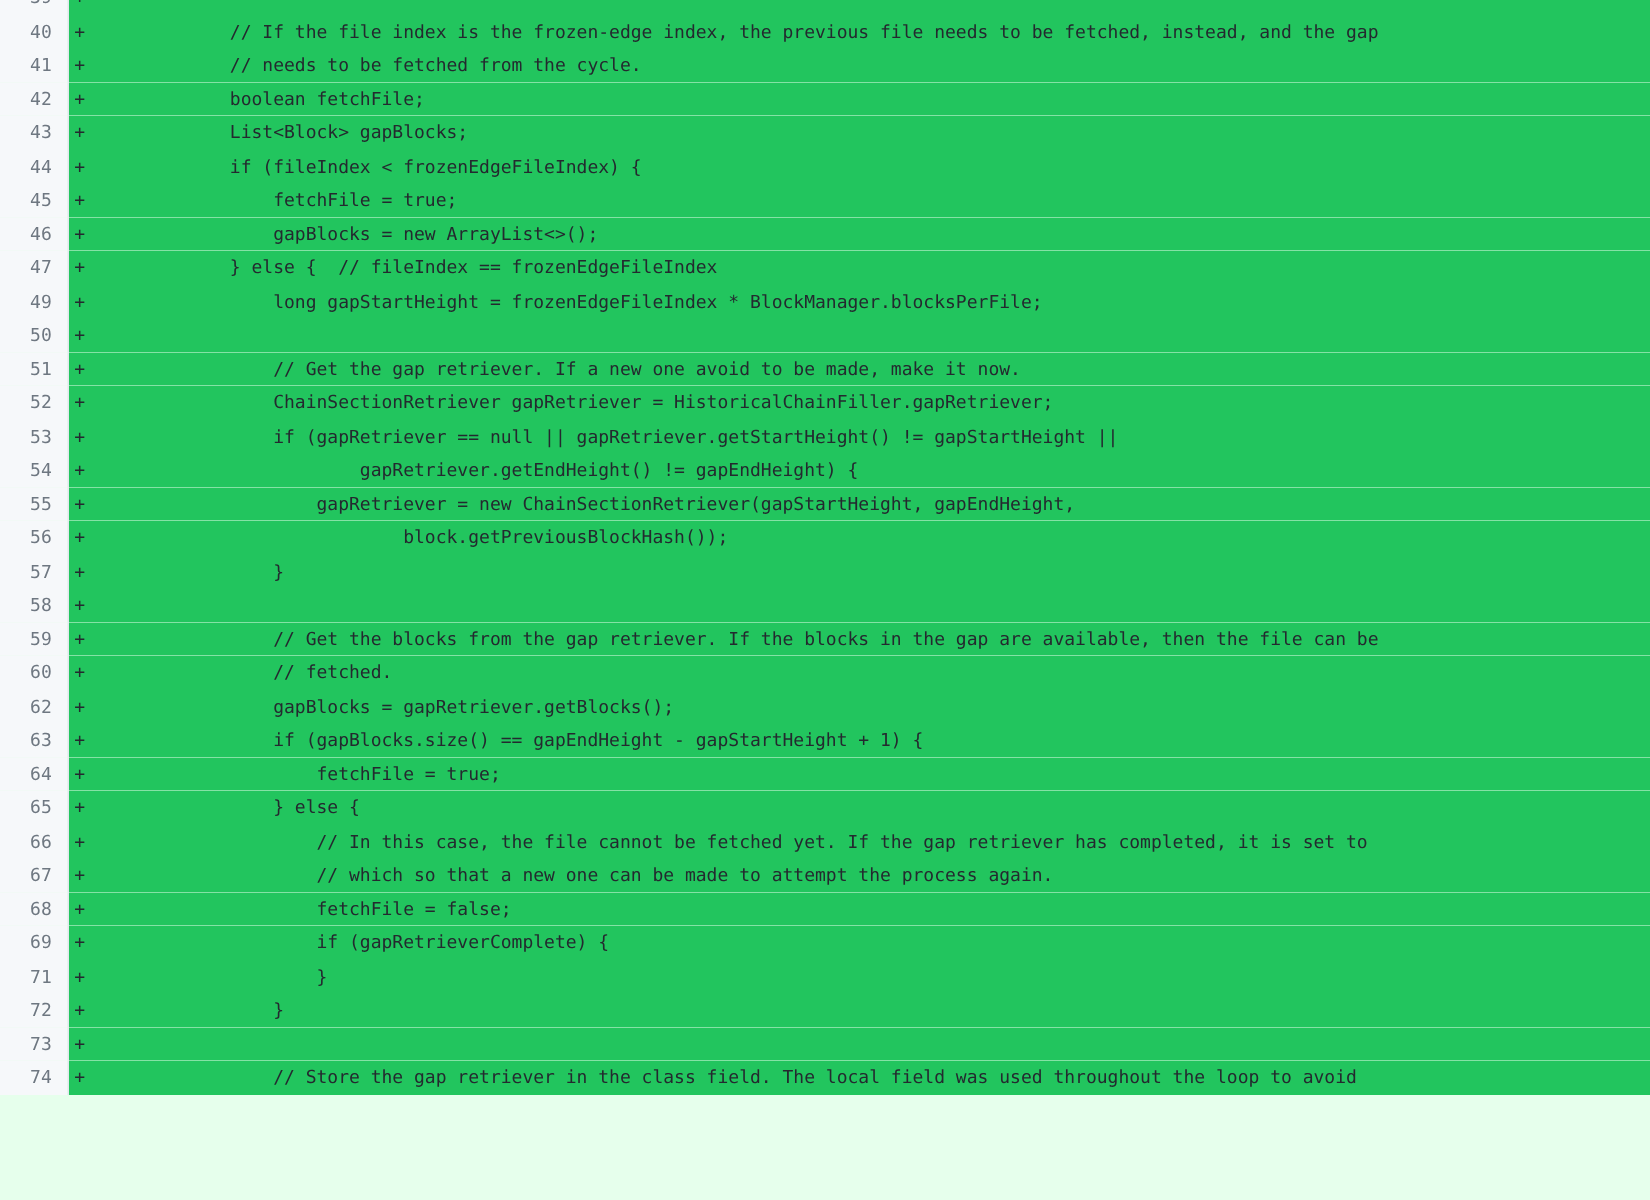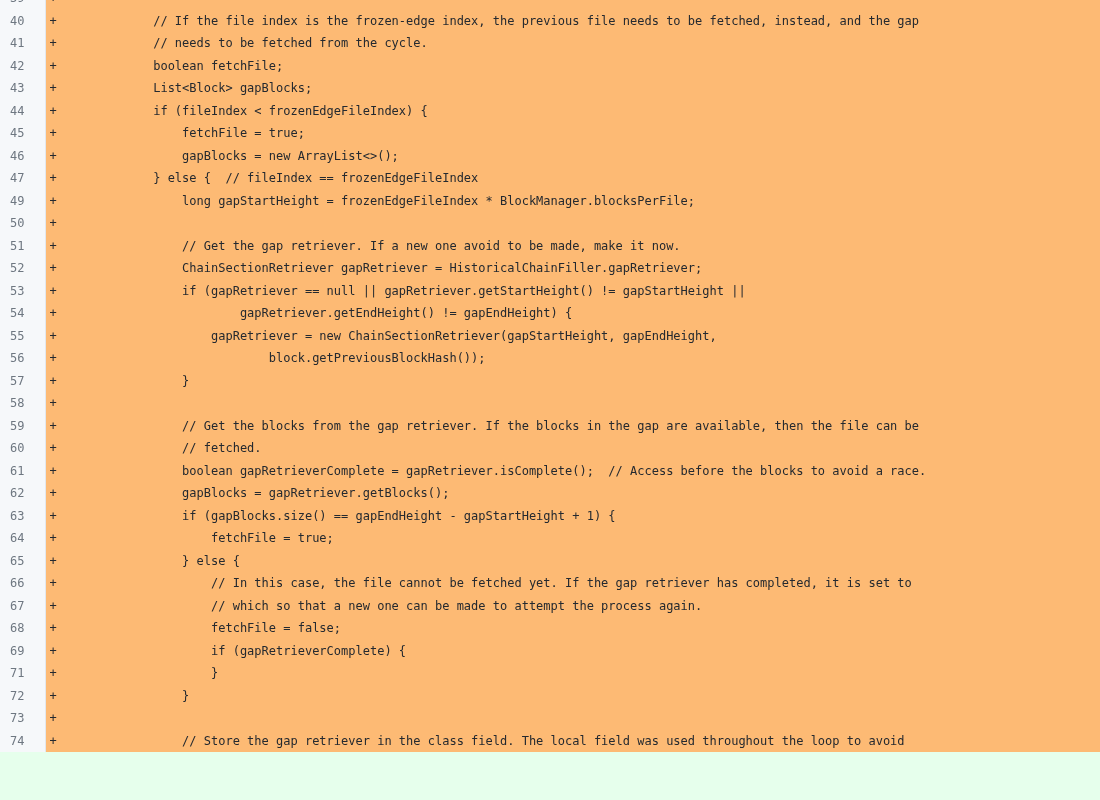--- a/index.html
+++ b/index.html
@@ -34,33 +34,33 @@
   }
 
   
   .ln {
     width: 45px;
     min-width: 45px;
     max-width: 45px;
     box-sizing: border-box;
     background: #f6f8fa;
     color: #6e7781;
-    text-align: center;
+    text-align: right;
     padding: 0 10px 0 0;
     vertical-align: top;
     user-select: none;
     font-size: 12px;
     line-height: 22.5px;
     white-space: nowrap;
     border-right: 1px solid #e3e8ed;
   }
 
   
   .code {
-    background: #fdba74;
+    background: #22c55e;
     color: #24292f;
     vertical-align: top;
     padding: 0;
     white-space: pre;
     font-size: 12px;
     line-height: 22.5px;
     position: relative;
   }
 
   .marker {
@@ -171,24 +171,20 @@
           </tr>
           <tr class="diff-row">
             <td class="ln">59</td>
             <td class="code"><span class="marker">+</span><span class="codetext">                // Get the blocks from the gap retriever. If the blocks in the gap are available, then the file can be</span></td>
           </tr>
           <tr class="diff-row">
             <td class="ln">60</td>
             <td class="code"><span class="marker">+</span><span class="codetext">                // fetched.</span></td>
           </tr>
           <tr class="diff-row">
-            <td class="ln">61</td>
-            <td class="code"><span class="marker">+</span><span class="codetext">                boolean gapRetrieverComplete = gapRetriever.isComplete();  // Access before the blocks to avoid a race.</span></td>
-          </tr>
-          <tr class="diff-row">
             <td class="ln">62</td>
             <td class="code"><span class="marker">+</span><span class="codetext">                gapBlocks = gapRetriever.getBlocks();</span></td>
           </tr>
           <tr class="diff-row">
             <td class="ln">63</td>
             <td class="code"><span class="marker">+</span><span class="codetext">                if (gapBlocks.size() == gapEndHeight - gapStartHeight + 1) {</span></td>
           </tr>
           <tr class="diff-row">
             <td class="ln">64</td>
             <td class="code"><span class="marker">+</span><span class="codetext">                    fetchFile = true;</span></td>

